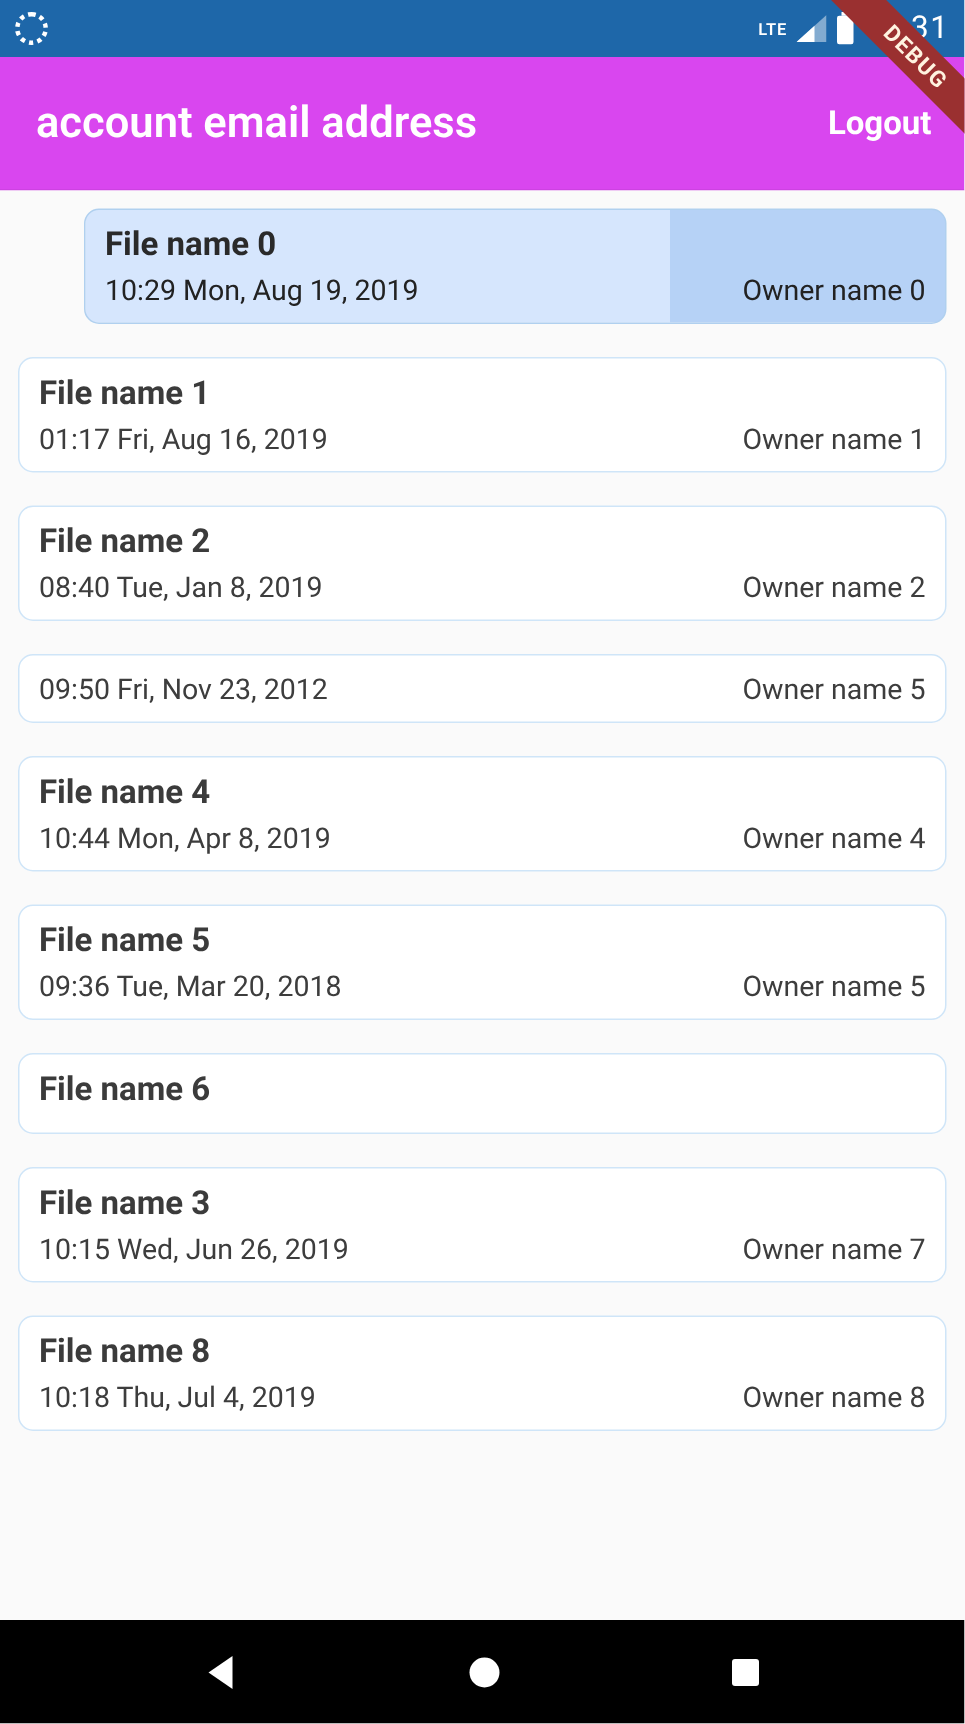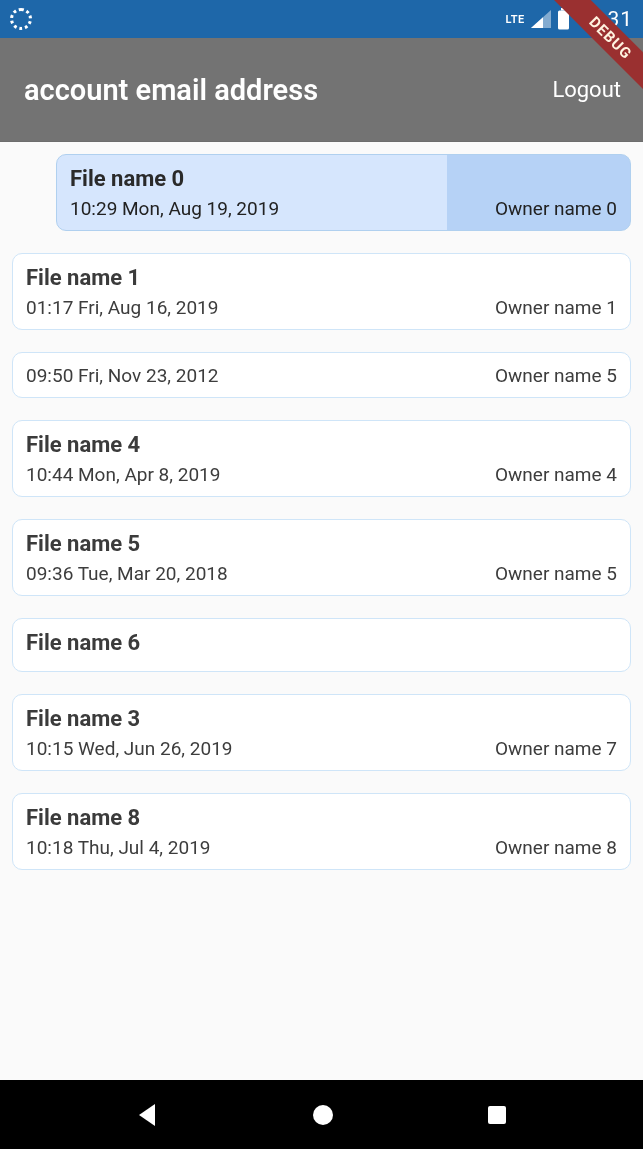--- a/index.html
+++ b/index.html
@@ -23,31 +23,31 @@
       border-radius: 50%;
       display: inline-block;
     }
     .status-right { display: flex; align-items: center; gap: 6px; font-weight: 400; }
     .lte { font-size: 11px; font-weight: 600; letter-spacing: 0.5px; }
     .signal-icon svg { display: block; }
     .battery-icon svg { display: block; }
     .clock { font-size: 21px; letter-spacing: 1px; }
 
     .app-bar {
-      height: 104px;
-      background: #737373;
+      height: 89px;
+      background: #d946ef;
       display: flex;
       align-items: center;
       justify-content: space-between;
       padding: 0 22px 0 24px;
       color: #fff;
       border-bottom: 1px solid rgba(0,0,0,0.05);
     }
     .app-title { font-size: 29px; font-weight: 600; }
-    .logout { font-size: 22px; font-weight: 400; }
+    .logout { font-size: 22px; font-weight: 700; }
 
     .debug-banner {
       position: absolute;
       top: 25px;
       right: -42px;
       background: #9a3030;
       color: #fff3e0;
       font-size: 15px;
       font-weight: 700;
       letter-spacing: 1px;
@@ -151,20 +151,27 @@
         </div>
       </div>
       <div class="file-card">
         <div class="file-name">File name 1</div>
         <div class="file-meta">
           <span>01:17 Fri, Aug 16, 2019</span>
           <span>Owner name 1</span>
         </div>
       </div>
       <div class="file-card">
+        <div class="file-name">File name 2</div>
+        <div class="file-meta">
+          <span>08:40 Tue, Jan 8, 2019</span>
+          <span>Owner name 2</span>
+        </div>
+      </div>
+      <div class="file-card">
         <div class="file-meta">
           <span>09:50 Fri, Nov 23, 2012</span>
           <span>Owner name 5</span>
         </div>
       </div>
       <div class="file-card">
         <div class="file-name">File name 4</div>
         <div class="file-meta">
           <span>10:44 Mon, Apr 8, 2019</span>
           <span>Owner name 4</span>

